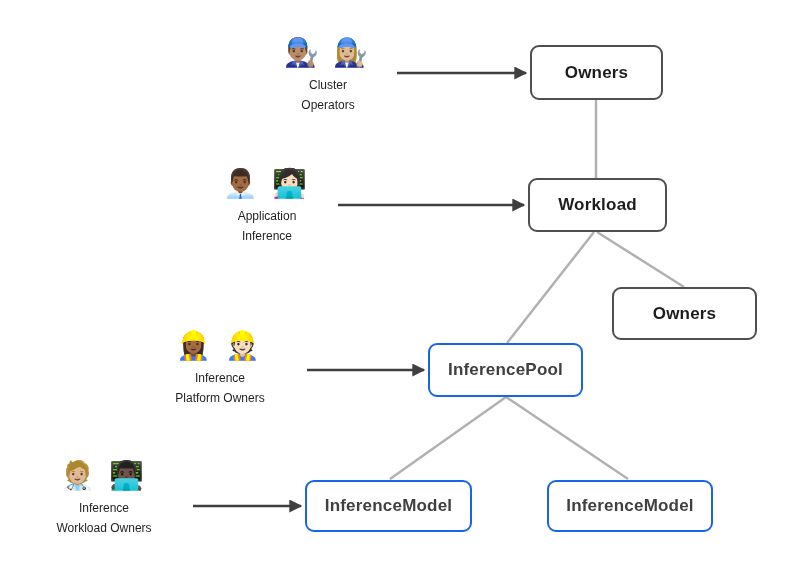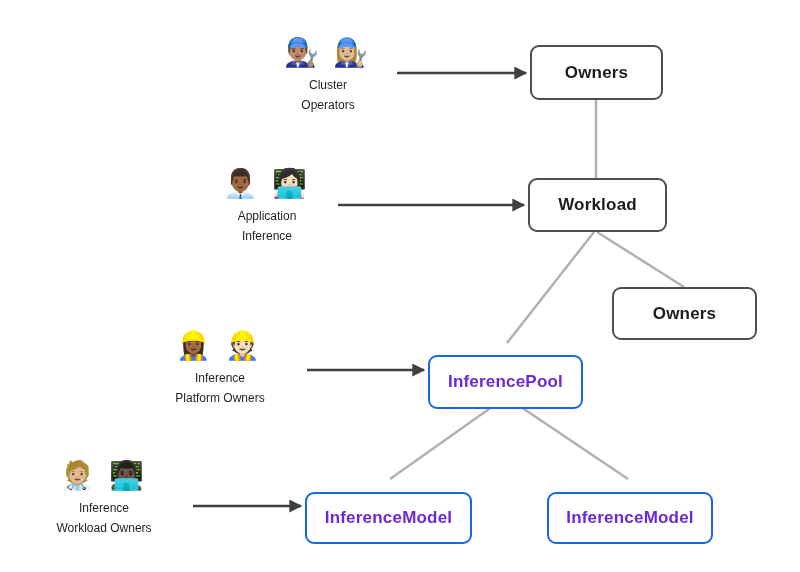--- a/index.html
+++ b/index.html
@@ -25,22 +25,21 @@
     border: 2.5px solid #4f4f4f;
     border-radius: 9px;
     font-size: 17px;
     font-weight: 700;
     color: #1d1d1f;
     letter-spacing: 0.2px;
     box-sizing: border-box;
   }
   .node.blue {
     border-color: #1766e8;
-    color: #6d28d9;
-    margin-top: 12px;
+    color: #404040;
   }
   .actor {
     position: absolute;
     transform: translateX(-50%);
     text-align: center;
     width: 170px;
   }
   .actor .emoji {
     display: block;
     font-size: 28px;

